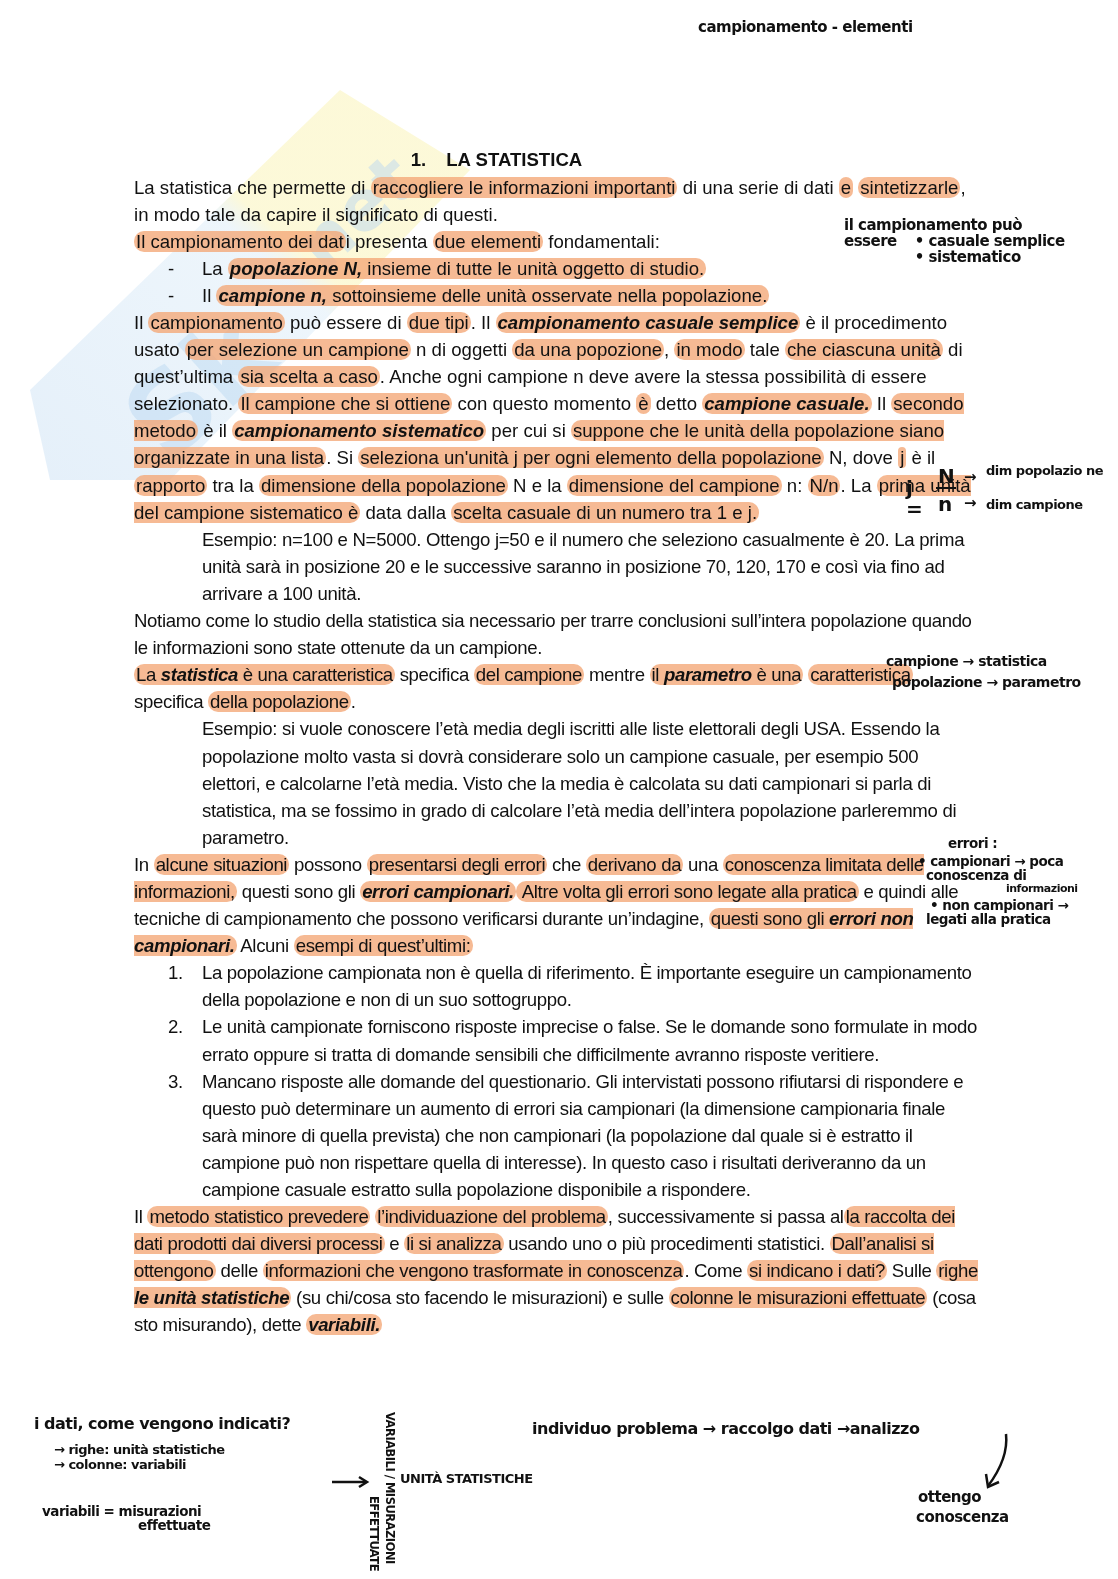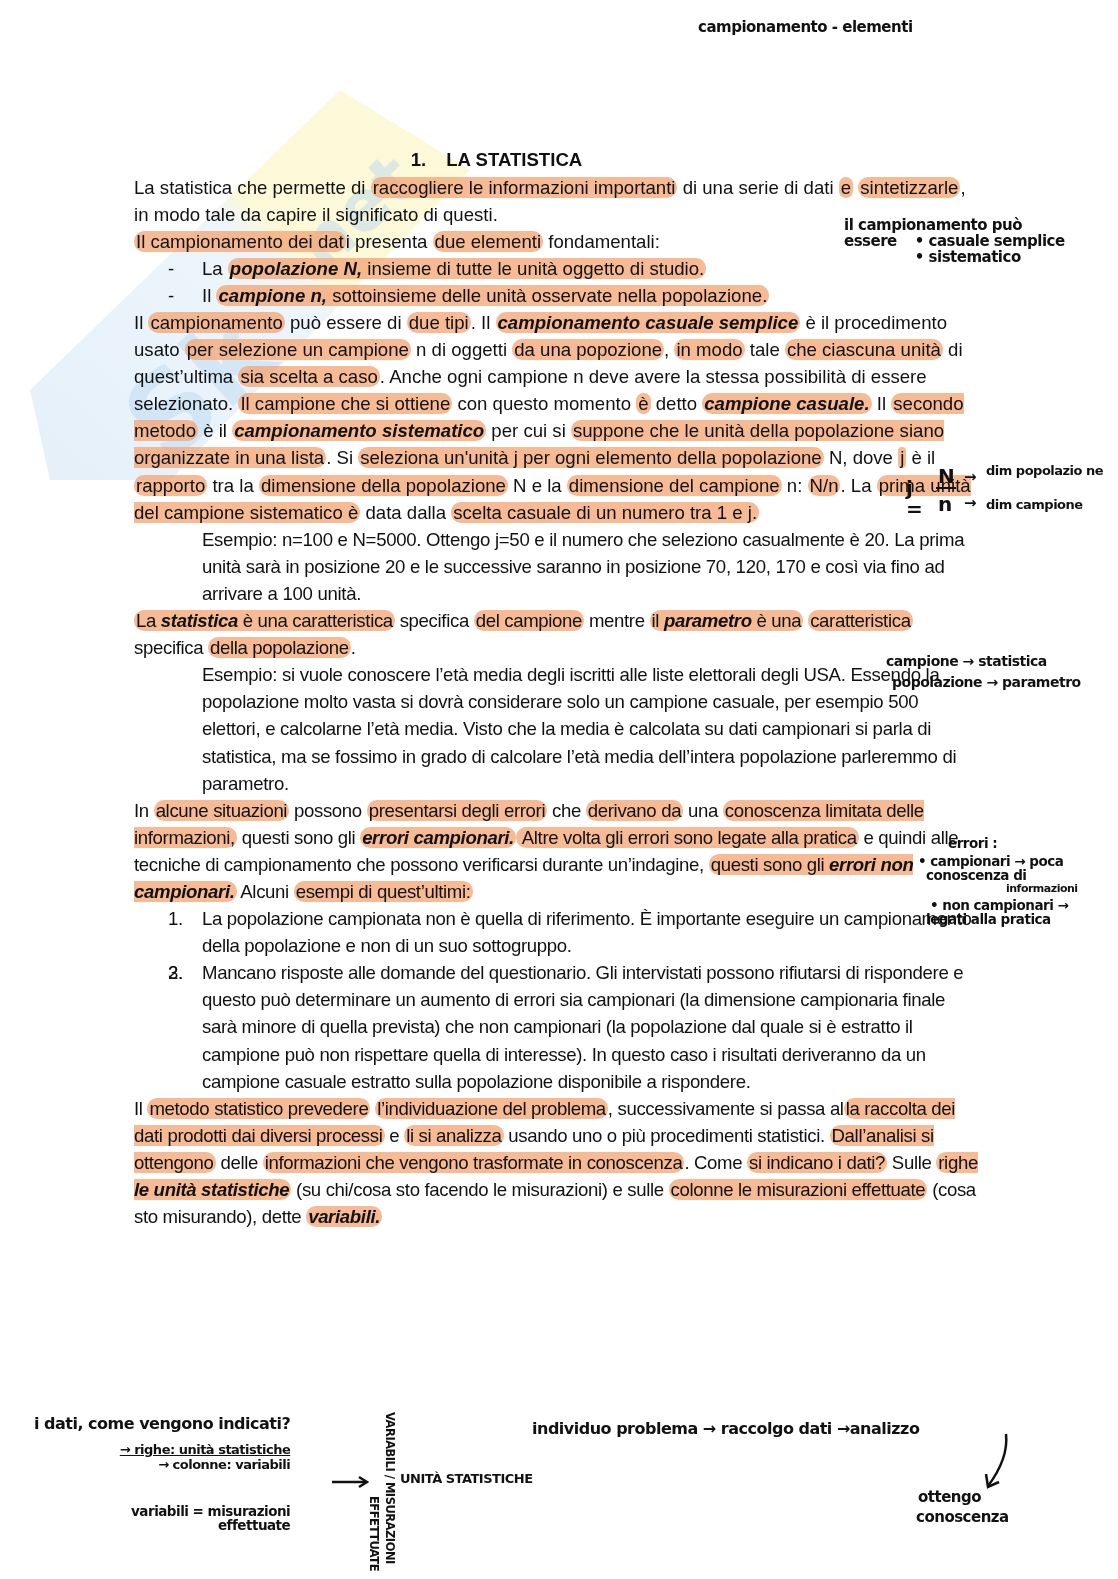--- a/index.html
+++ b/index.html
@@ -63,37 +63,38 @@
   <p class="bullet">
     <span class="dash">-</span><span>Il </span><span class="hl"><span class="bi">campione n,</span><span> sottoinsieme delle unità osservate nella popolazione.</span></span>
   </p>
 
   <p>
     <span>Il </span><span class="hl">campionamento</span><span> può essere di </span><span class="hl">due tipi</span><span>. Il </span><span class="hl bi">campionamento casuale semplice</span><span> è il procedimento usato </span><span class="hl">per selezione un campione</span><span> n di oggetti </span><span class="hl">da una popozione</span><span>, </span><span class="hl">in modo</span><span> tale </span><span class="hl">che ciascuna unità</span><span> di quest’ultima </span><span class="hl">sia scelta a caso</span><span>. Anche ogni campione n deve avere la stessa possibilità di essere selezionato. </span><span class="hl">Il campione che si ottiene</span><span> con questo momento </span><span class="hl">è</span><span> detto </span><span class="hl bi">campione casuale.</span><span> Il </span><span class="hl">secondo metodo</span><span> è il </span><span class="hl bi">campionamento sistematico</span><span> per cui si </span><span class="hl">suppone che le unità della popolazione siano organizzate in una lista</span><span>. Si </span><span class="hl">seleziona un'unità j per ogni elemento della popolazione</span><span> N, dove </span><span class="hl">j</span><span> è il </span><span class="hl">rapporto</span><span> tra la </span><span class="hl">dimensione della popolazione</span><span> N e la </span><span class="hl">dimensione del campione</span><span> n: </span><span class="hl">N/n</span><span>. La </span><span class="hl">prima unità del campione sistematico è</span><span> data dalla </span><span class="hl">scelta casuale di un numero tra 1 e j.</span>
   </p>
 
   <p class="indent">Esempio: n=100 e N=5000. Ottengo j=50 e il numero che seleziono casualmente è 20. La prima unità sarà in posizione 20 e le successive saranno in posizione 70, 120, 170 e così via fino ad arrivare a 100 unità.</p>
 
+  <p class="narrow">Notiamo come lo studio della statistica sia necessario per trarre conclusioni sull’intera popolazione quando le informazioni sono state ottenute da un campione.</p>
 
   <p class="narrow">
     <span class="hl"><span>La </span><span class="bi">statistica</span><span> è una caratteristica</span></span><span> specifica </span><span class="hl">del campione</span><span> mentre </span><span class="hl"><span>il </span><span class="bi">parametro</span><span> è una</span></span>
     <span class="hl">caratteristica</span><span> specifica </span><span class="hl">della popolazione</span><span>.</span>
   </p>
 
   <p class="indent">Esempio: si vuole conoscere l’età media degli iscritti alle liste elettorali degli USA. Essendo la popolazione molto vasta si dovrà considerare solo un campione casuale, per esempio 500 elettori, e calcolarne l’età media. Visto che la media è calcolata su dati campionari si parla di statistica, ma se fossimo in grado di calcolare l’età media dell’intera popolazione parleremmo di parametro.</p>
 
   <p class="narrow">
     <span>In </span><span class="hl">alcune situazioni</span><span> possono </span><span class="hl">presentarsi degli errori</span><span> che </span><span class="hl">derivano da</span><span> una </span><span class="hl">conoscenza limitata delle informazioni,</span><span> questi sono gli </span><span class="hl bi">errori campionari.</span><span class="hl"> Altre volta gli errori sono legate alla pratica</span><span> e quindi alle tecniche di campionamento che possono verificarsi durante un’indagine, </span><span class="hl"><span>questi sono gli </span><span class="bi">errori non campionari.</span></span><span> Alcuni </span><span class="hl">esempi di quest’ultimi:</span>
   </p>
 
   <p class="olist">
     <span class="n">1.</span><span>La popolazione campionata non è quella di riferimento. È importante eseguire un campionamento della popolazione e non di un suo sottogruppo.</span>
   </p>
   <p class="olist">
-    <span class="n">2.</span>
+    <span class="n">2.</span><span>Le unità campionate forniscono risposte imprecise o false. Se le domande sono formulate in modo errato oppure si tratta di domande sensibili che difficilmente avranno risposte veritiere.</span>
   </p>
   <p class="olist">
     <span class="n">3.</span><span>Mancano risposte alle domande del questionario. Gli intervistati possono rifiutarsi di rispondere e questo può determinare un aumento di errori sia campionari (la dimensione campionaria finale sarà minore di quella prevista) che non campionari (la popolazione dal quale si è estratto il campione può non rispettare quella di interesse). In questo caso i risultati deriveranno da un campione casuale estratto sulla popolazione disponibile a rispondere.</span>
   </p>
 
   <p class="narrow">
     <span>Il </span><span class="hl">metodo statistico prevedere</span><span> </span><span class="hl">l’individuazione del problema</span><span>, successivamente si passa al</span><span class="hl">la raccolta dei dati prodotti dai diversi processi</span><span> e </span><span class="hl">li si analizza</span><span> usando uno o più procedimenti statistici. </span><span class="hl">Dall’analisi si ottengono</span><span> delle </span><span class="hl">informazioni che vengono trasformate in conoscenza</span><span>. Come </span><span class="hl">si indicano i dati?</span><span> Sulle </span><span class="hl"><span>righe </span><span class="bi">le unità statistiche</span></span><span> (su chi/cosa sto facendo le misurazioni) e sulle </span><span class="hl">colonne le misurazioni effettuate</span><span> (cosa sto misurando), dette </span><span class="hl bi">variabili.</span>
   </p>
 </main>
 
@@ -129,23 +130,23 @@
 
 <div class="note" style="left:918px; top:836px; font-size:13.5px;">
   <div class="caps" style="margin-left:30px;">ERRORI :</div>
   <div style="margin-top:4px;">• campionari → poca</div>
   <div style="margin-left:8px;">conoscenza di</div>
   <div style="margin-left:88px; font-size:11px;">informazioni</div>
   <div style="margin-left:12px; margin-top:4px;">• non campionari →</div>
   <div style="margin-left:8px;">legati alla pratica</div>
 </div>
 
-<div class="note" style="left:34px; top:1416px; font-size:16px;text-align:right;">
+<div class="note" style="left:34px; top:1416px; font-size:16px;">
   <div>i dati, come vengono indicati?</div>
-  <div class="caps" style="margin-left:20px; margin-top:10px; font-size:13px;text-decoration:underline;">→ RIGHE: unità statistiche</div>
+  <div class="caps" style="margin-left:20px; margin-top:10px; font-size:13px;">→ RIGHE: unità statistiche</div>
   <div class="caps" style="margin-left:20px; margin-top:2px; font-size:13px;">→ COLONNE: variabili</div>
   <div style="margin-left:8px; margin-top:32px; font-size:13.5px;">variabili = misurazioni</div>
   <div style="margin-left:104px; font-size:13.5px;">effettuate</div>
 </div>
 
 <svg class="arrow" style="left:332px; top:1476px;" width="40" height="12">
   <line x1="0" y1="6" x2="34" y2="6" stroke="#111" stroke-width="2.5"></line>
   <polyline points="27,1 35,6 27,11" fill="none" stroke="#111" stroke-width="2.5"></polyline>
 </svg>
 <div class="note vtext caps" style="left:384px; top:1412px; font-size:11.5px;">VARIABILI / MISURAZIONI</div>

